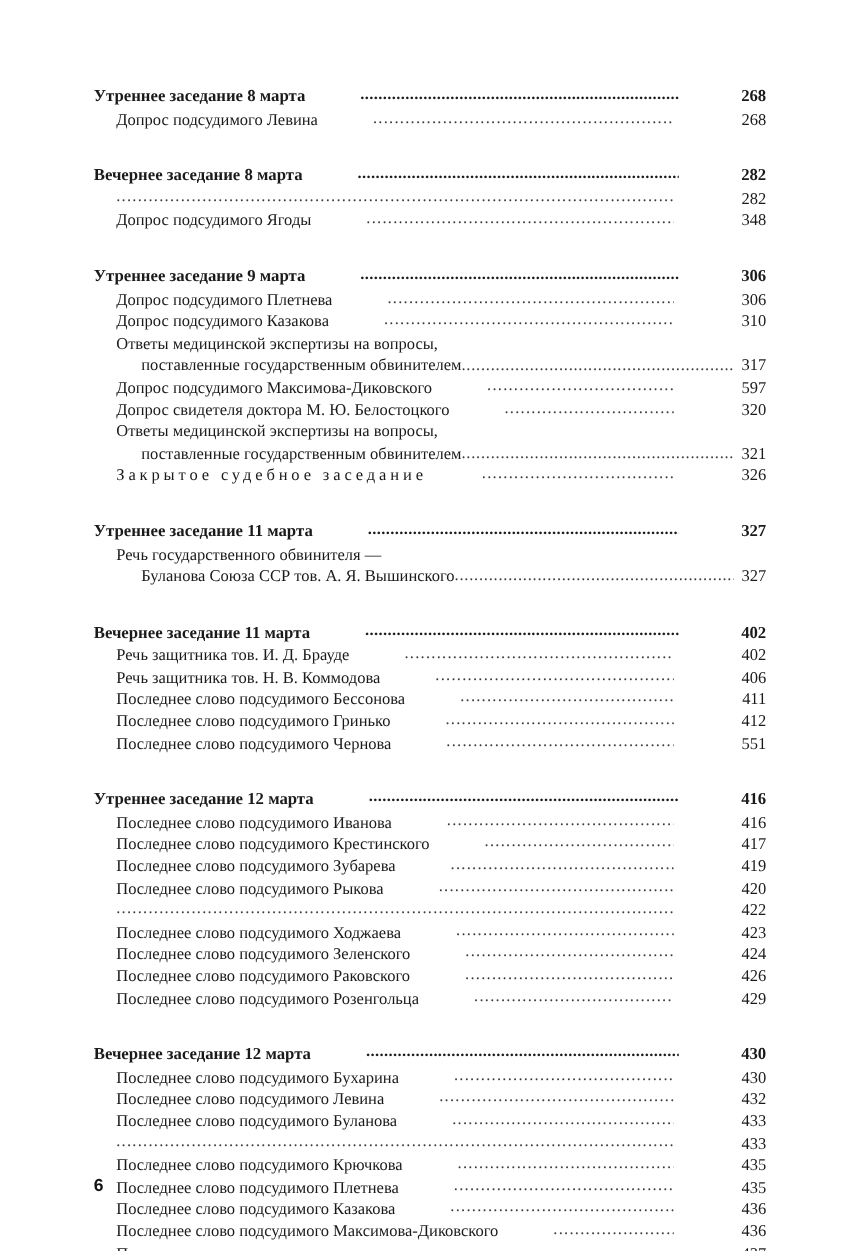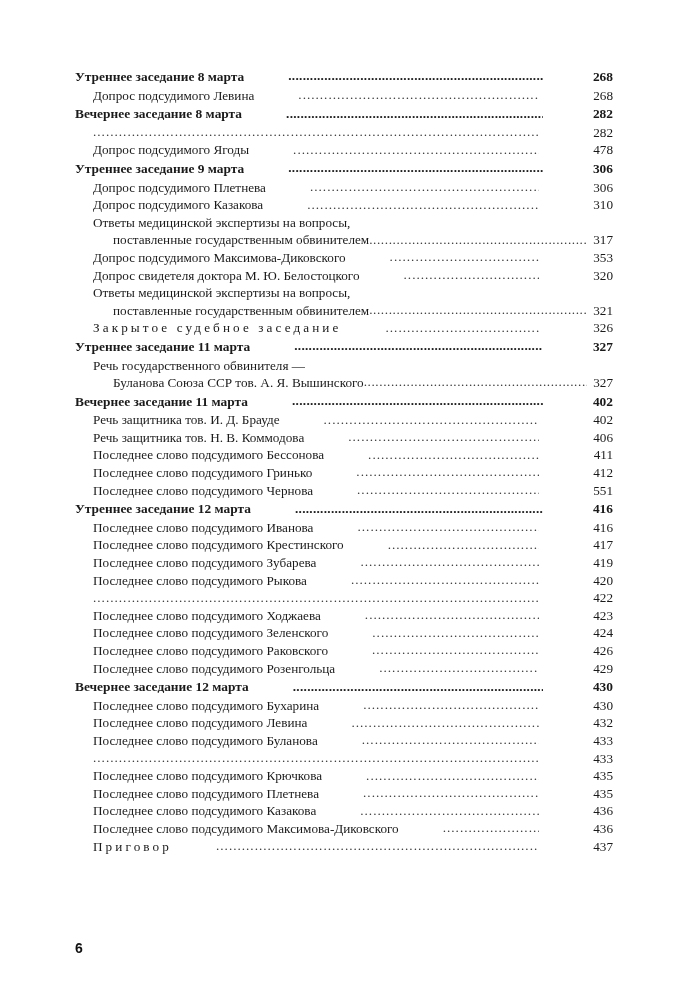--- a/index.html
+++ b/index.html
@@ -24,31 +24,31 @@
     box-sizing: border-box;
     padding: 68px 70px 0 75px;
   }
   .toc-list {
     list-style: none;
     margin: 0;
     padding: 0;
   }
   .toc-entry {
     display: flex;
-    align-items: flex-end;
+    align-items: flex-start;
     font-size: 13.2px;
     line-height: 17.6px;
     white-space: nowrap;
     gap: 44px;
   }
   
   .toc-entry.heading {
     font-weight: bold;
     font-size: 13.4px;
-    margin-top: 1px;
+    margin-top: 27px;
     margin-bottom: 1px;
     padding-left: 0;
   }
   .toc-entry.heading:first-child {
     margin-top: 0;
   }
   
   .toc-entry.sub {
     padding-left: 18px;
   }
@@ -144,21 +144,21 @@
         <span class="leader"></span>
         <span class="entry-page">282</span>
       </li>
       <li class="toc-entry sub">
         <span class="leader"></span>
         <span class="entry-page">282</span>
       </li>
       <li class="toc-entry sub">
         <span class="entry-title">Допрос подсудимого Ягоды</span>
         <span class="leader"></span>
-        <span class="entry-page">478</span>
+        <span class="entry-page">348</span>
       </li>
       <li class="toc-entry heading">
         <span class="entry-title">Утреннее заседание 9 марта</span>
         <span class="leader"></span>
         <span class="entry-page">306</span>
       </li>
       <li class="toc-entry sub">
         <span class="entry-title">Допрос подсудимого Плетнева</span>
         <span class="leader"></span>
         <span class="entry-page">306</span>
@@ -172,21 +172,21 @@
         <span class="line-one">Ответы медицинской экспертизы на вопросы,</span>
         <span class="line-two">
           <span class="entry-title">поставленные государственным обвинителем</span>
           <span class="leader"></span>
           <span class="entry-page">317</span>
         </span>
       </li>
       <li class="toc-entry sub">
         <span class="entry-title">Допрос подсудимого Максимова-Диковского</span>
         <span class="leader"></span>
-        <span class="entry-page">353</span>
+        <span class="entry-page">597</span>
       </li>
       <li class="toc-entry sub">
         <span class="entry-title">Допрос свидетеля доктора М. Ю. Белостоцкого</span>
         <span class="leader"></span>
         <span class="entry-page">320</span>
       </li>
       <li class="toc-entry wrapped">
         <span class="line-one">Ответы медицинской экспертизы на вопросы,</span>
         <span class="line-two">
           <span class="entry-title">поставленные государственным обвинителем</span>

